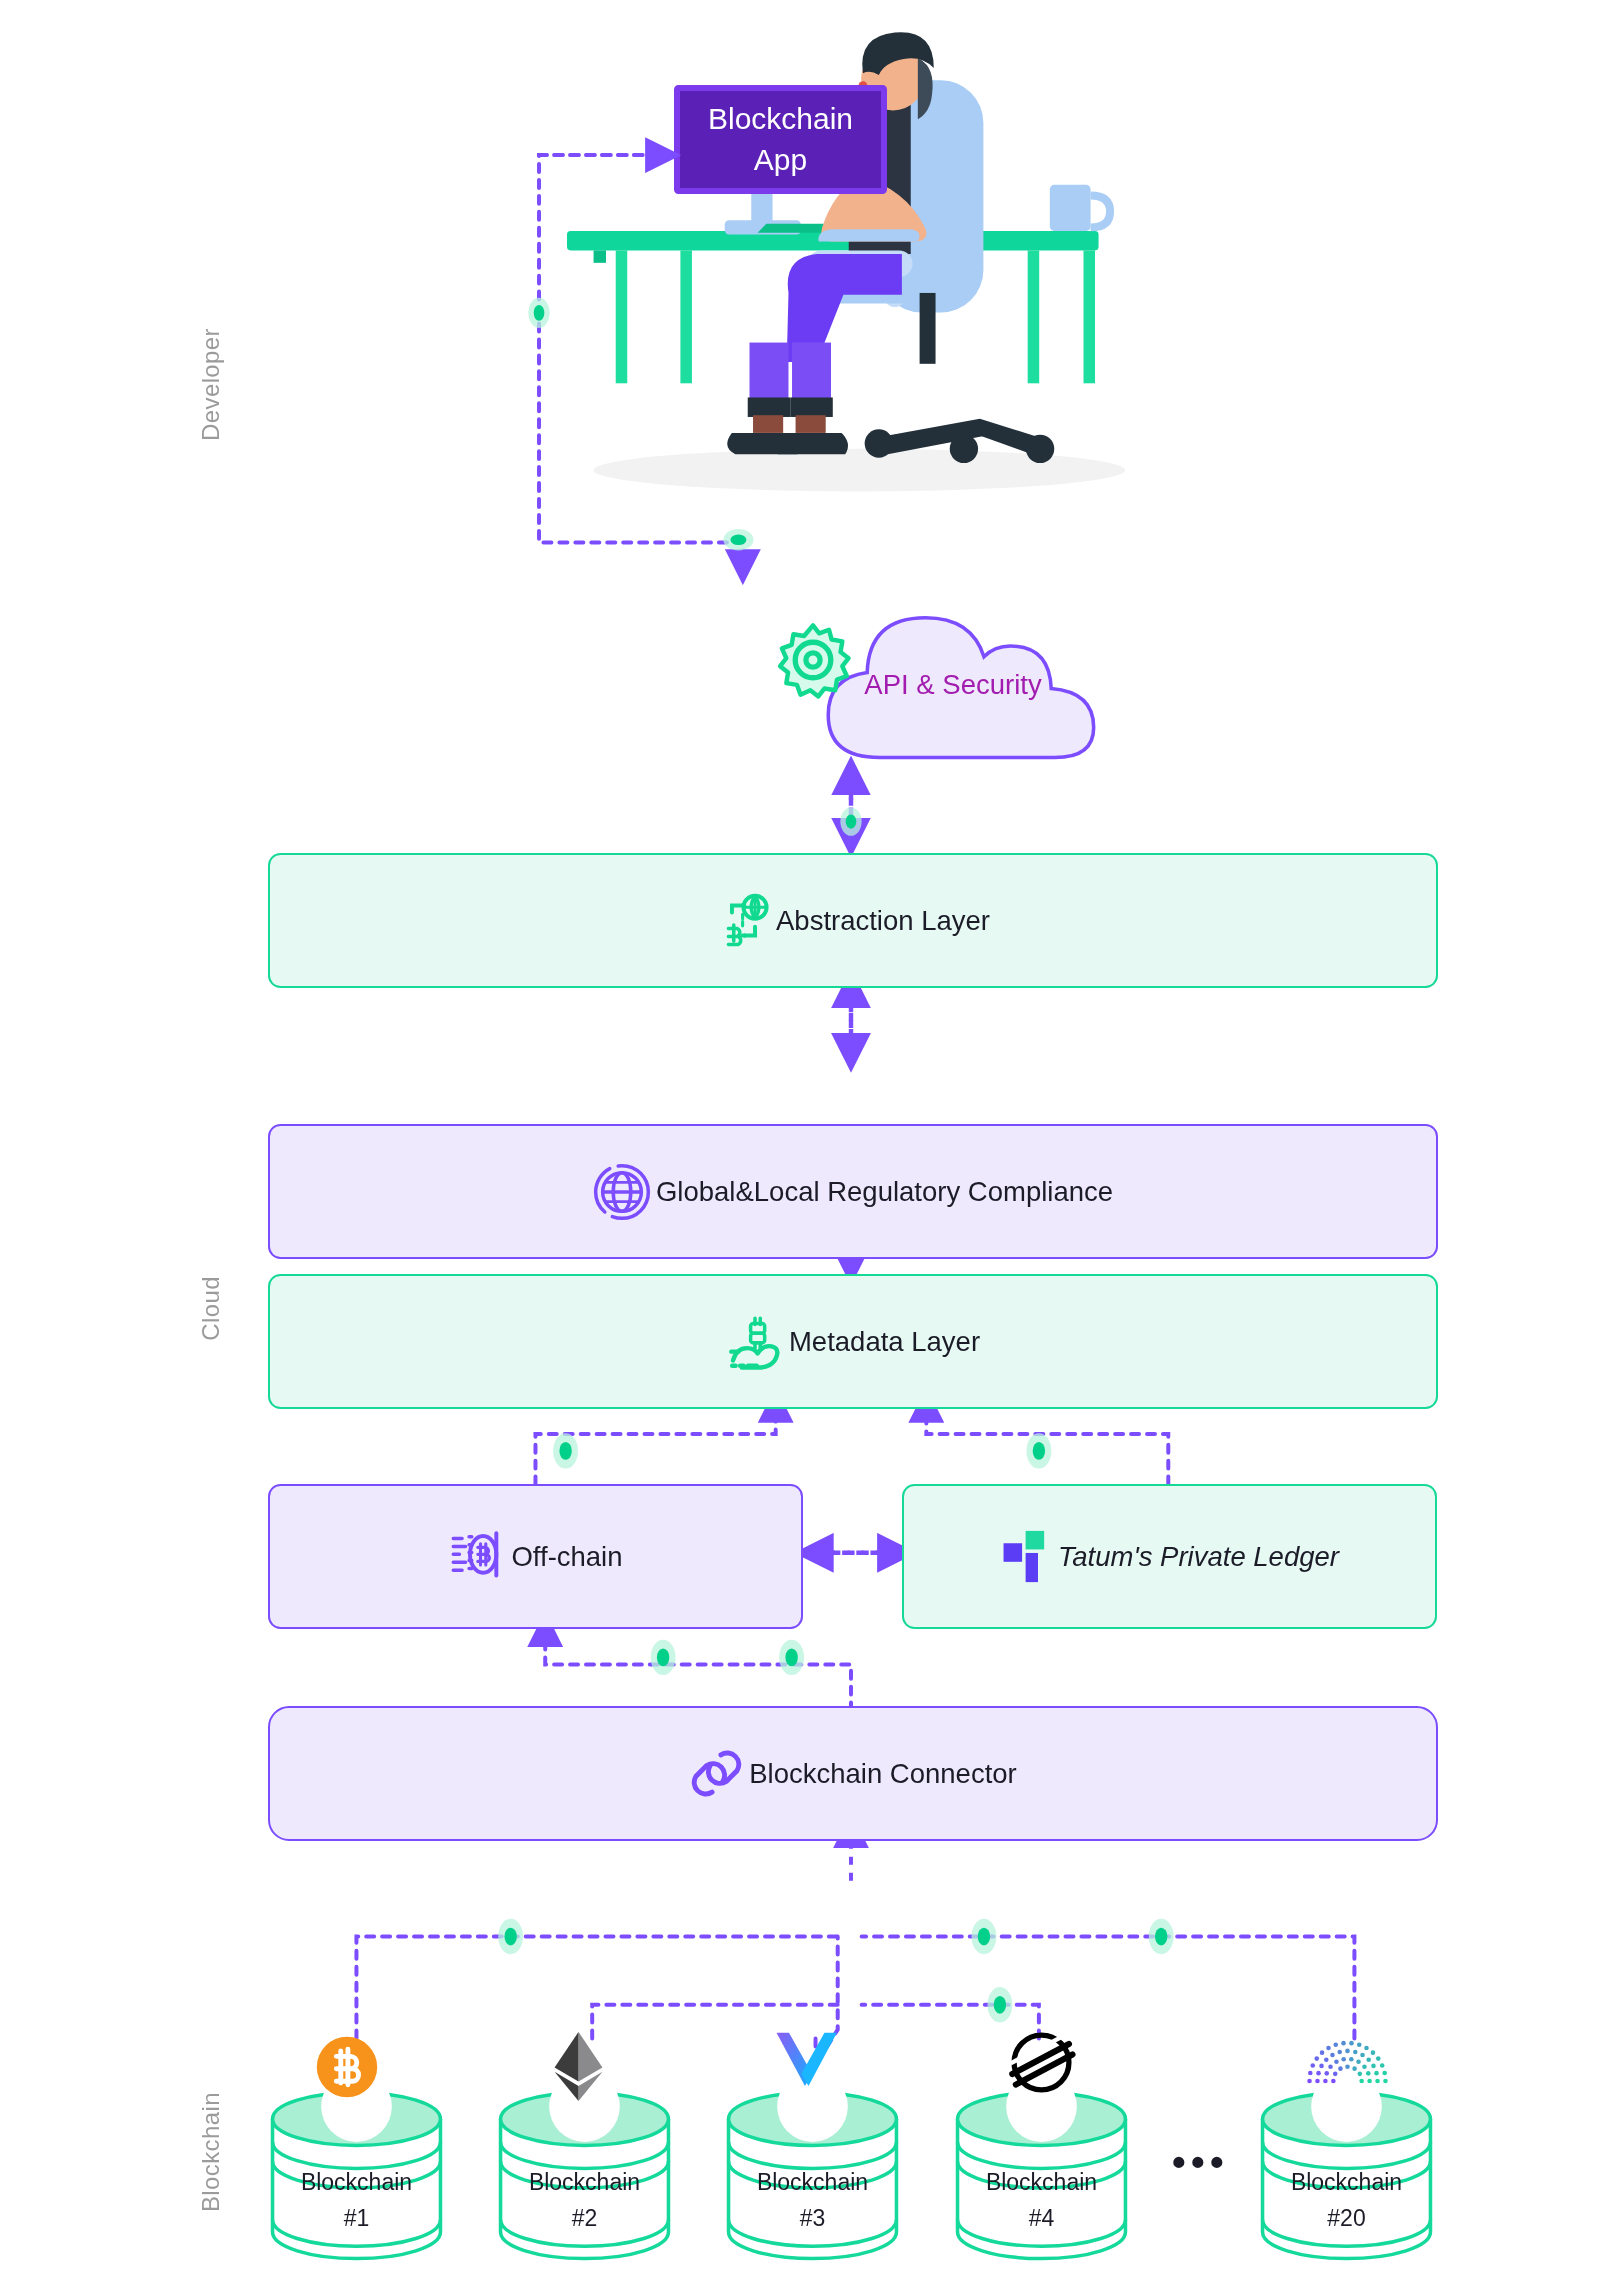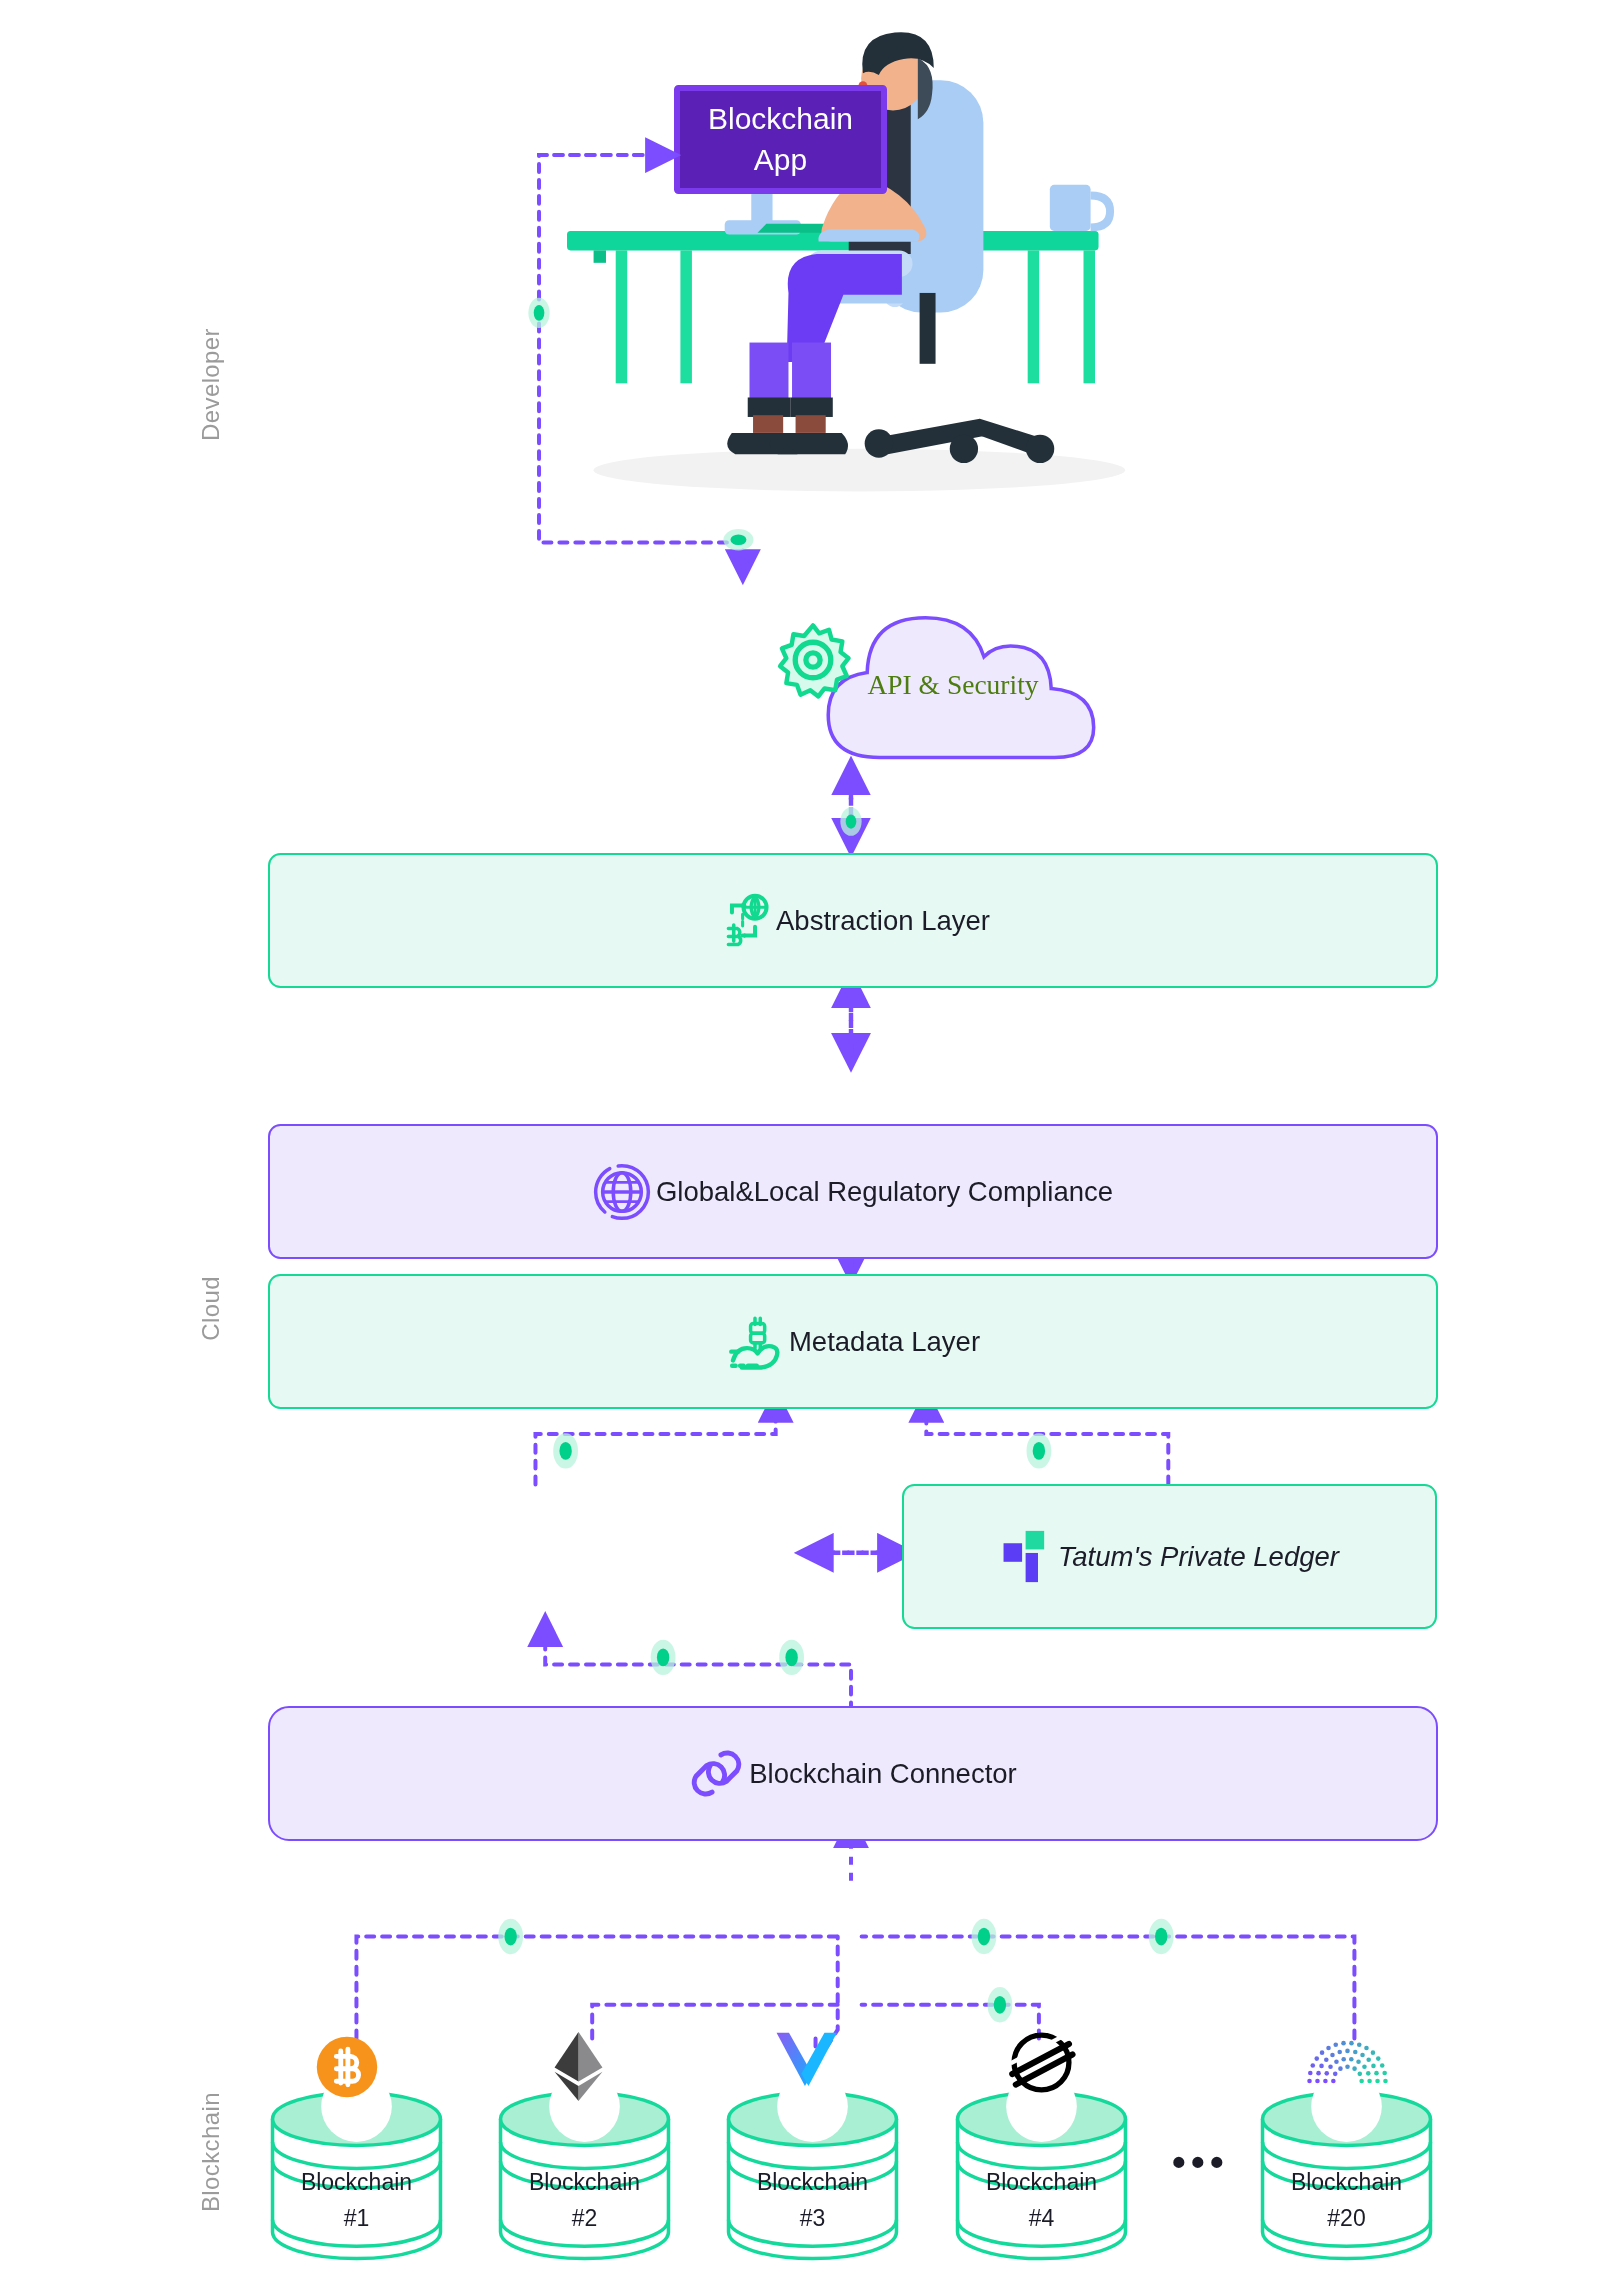--- a/index.html
+++ b/index.html
@@ -14,21 +14,21 @@
             display:flex;align-items:center;justify-content:center;}
   .layerbox .inner{display:flex;align-items:center;gap:5px;}
   .layerbox .lbl{font-size:27.5px;color:#1c1c28;white-space:nowrap;}
   .green{background:#e6faf3;border:2.7px solid #16d996;}
   .purple{background:#eee9fc;border:2.7px solid #7c4dff;}
 
   
   #cloud{position:absolute;}
   #cloud .cloudtxt{position:absolute;left:0;top:0;width:100%;height:100%;
                    display:flex;align-items:center;justify-content:center;
-                   font-size:27.5px;color:#4d7c0f;padding-top:23px;box-sizing:border-box;font-family:Liberation Serif, serif;}
+                   font-size:27.5px;color:#a21caf;padding-top:23px;box-sizing:border-box;}
 
   
   .monitor{position:absolute;background:#5b21b6;border:6.2px solid #7c3aed;border-radius:4.4px;
            display:flex;flex-direction:column;align-items:center;justify-content:center;
            color:#fff;font-size:30px;line-height:1.35;}
 
   
   .db{position:absolute;}
   .db .dbtxt{position:absolute;left:0;width:100%;text-align:center;
              color:#1c1c28;font-size:23px;line-height:1.55;}
@@ -261,20 +261,33 @@
         <rect x="28" y="23" width="16" height="11" rx="3" fill="none" stroke="#11d98f" stroke-width="4"></rect>
         <path d="M8,54 q4,-14 16,-14 q8,0 12,6 q6,-10 16,-8 q8,2 6,10
                  q-3,12 -18,14 l-22,0" fill="none" stroke="#11d98f" stroke-width="5" stroke-linecap="round" stroke-linejoin="round"></path>
         <path d="M6,44 h8" stroke="#11d98f" stroke-width="5" stroke-linecap="round"></path>
         <path d="M7,60 h4 M16,60 h4 M25,60 h10" stroke="#11d98f" stroke-width="5" stroke-linecap="round"></path>
       </svg>
       <span class="lbl">Metadata Layer</span>
     </div>
   </div>
 
+  <div class="layerbox purple" style="left:268px;top:1484px;width:535px;height:145px;">
+    <div class="inner">
+      <svg width="58" height="58" viewBox="0 0 66 66">
+        <path d="M6,12 h10 M6,21 h14 M6,30 h7 M6,39 h14 M6,48 h10" stroke="#7c4dff" stroke-width="4" stroke-linecap="round"></path>
+        <path d="M24,10 h3 M24,19 h3 M24,28 h3 M24,37 h3 M24,46 h3" stroke="#7c4dff" stroke-width="4" stroke-linecap="round"></path>
+        <ellipse cx="40" cy="30" rx="15" ry="21" fill="none" stroke="#7c4dff" stroke-width="4.5"></ellipse>
+        <path d="M55,6 v48" stroke="#7c4dff" stroke-width="4.5" stroke-linecap="round"></path>
+        <path d="M37,18 v24 M43,18 v24" stroke="#7c4dff" stroke-width="3.5" stroke-linecap="round"></path>
+        <path d="M34,22 h8 a4,4 0 0 1 0,8 h-8 M34,30 h9 a4,4 0 0 1 0,8 h-9" fill="none" stroke="#7c4dff" stroke-width="3.8" stroke-linecap="round"></path>
+      </svg>
+      <span class="lbl">Off-chain</span>
+    </div>
+  </div>
 
   <div class="layerbox green" style="left:902px;top:1484px;width:535px;height:145px;font-style:italic;">
     <div class="inner">
       <svg width="53" height="55" viewBox="0 0 60 62">
         <rect x="4" y="16" width="21" height="21" fill="#5b3df5"></rect>
         <rect x="29" y="2" width="21" height="21" fill="#20d9a0"></rect>
         <rect x="29" y="27" width="14" height="33" fill="#5b3df5"></rect>
       </svg>
       <span class="lbl">Tatum's Private Ledger</span>
     </div>

